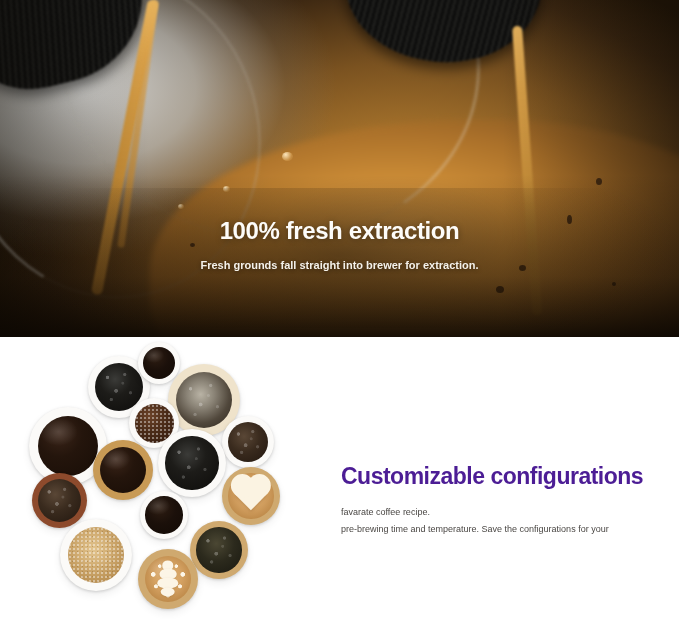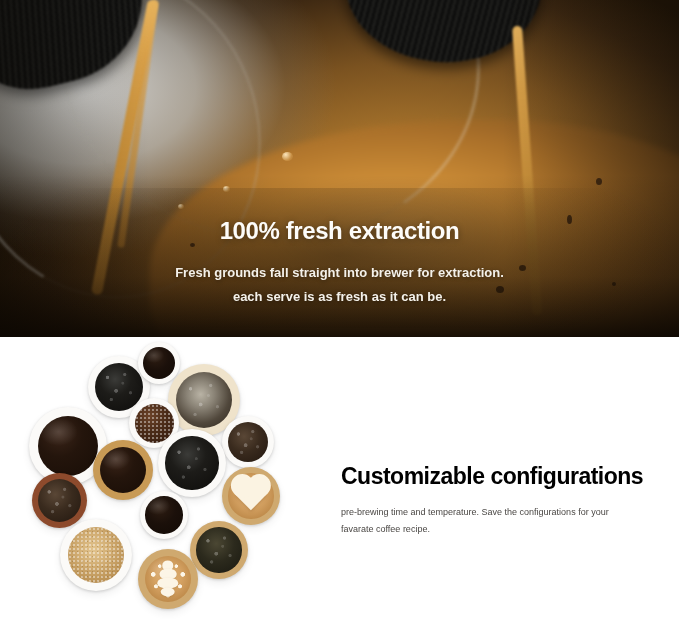--- a/index.html
+++ b/index.html
@@ -187,22 +187,22 @@
   }
   .hero-title {
     font-size: 24px;
     font-weight: 700;
     letter-spacing: -0.4px;
     line-height: 1.1;
     color: #fdfcf9;
     text-shadow: 0 1px 6px rgba(0,0,0,0.35);
   }
   .hero-sub {
-    margin-top: 17px;
-    font-size: 13px;
+    margin-top: 11px;
+    font-size: 11px;
     font-weight: 700;
     line-height: 1.82;
     color: #f4f1ea;
     text-shadow: 0 1px 4px rgba(0,0,0,0.40);
   }
   .hero-sub div { white-space: nowrap; }
 
   
   .lower {
     position: relative;
@@ -331,21 +331,21 @@
   .lower-text {
     position: absolute;
     left: 341px;
     top: 126px;
     width: 320px;
   }
   .lower-title {
     font-size: 23px;
     font-weight: 700;
     letter-spacing: -0.5px;
-    color: #000000;
+    color: #4c1d95;
     line-height: 1.15;
     white-space: nowrap;
   }
   .lower-body {
     margin-top: 15px;
     font-size: 9px;
     line-height: 1.85;
     color: #4a4744;
   }
   .lower-body div { white-space: nowrap; }
@@ -380,21 +380,20 @@
     <div class="speck" style="left:612px; top:282px; width:4px; height:4px;"></div>
     <div class="speck" style="left:496px; top:286px; width:8px; height:7px;"></div>
 
     <div class="hero-vignette"></div>
     <div class="hero-scrim"></div>
 
     <div class="hero-text">
       <h1 class="hero-title">100% fresh extraction</h1>
       <div class="hero-sub">
         <div>Fresh grounds fall straight into brewer for extraction.</div>
-        <div>each serve is as fresh as it can be.</div>
       </div>
     </div>
 
   </section>
 
   <section class="lower">
 
     <div class="collage" id="collage">
         <div class="cup rim-white" style="left: 29px; top: 70px; width: 78px; height: 78px;">
           <div class="liquid l-black"></div>
@@ -458,20 +457,20 @@
             <span></span>
             <span></span>
             <span></span>
           </div>
         </div>
       </div>
 
     <div class="lower-text">
       <h2 class="lower-title">Customizable configurations</h2>
       <div class="lower-body">
+        <div>favarate coffee recipe.</div>
         <div>pre-brewing time and temperature. Save the configurations for your</div>
-        <div>favarate coffee recipe.</div>
       </div>
     </div>
 
   </section>
 
 </div>
 
 </body></html>

